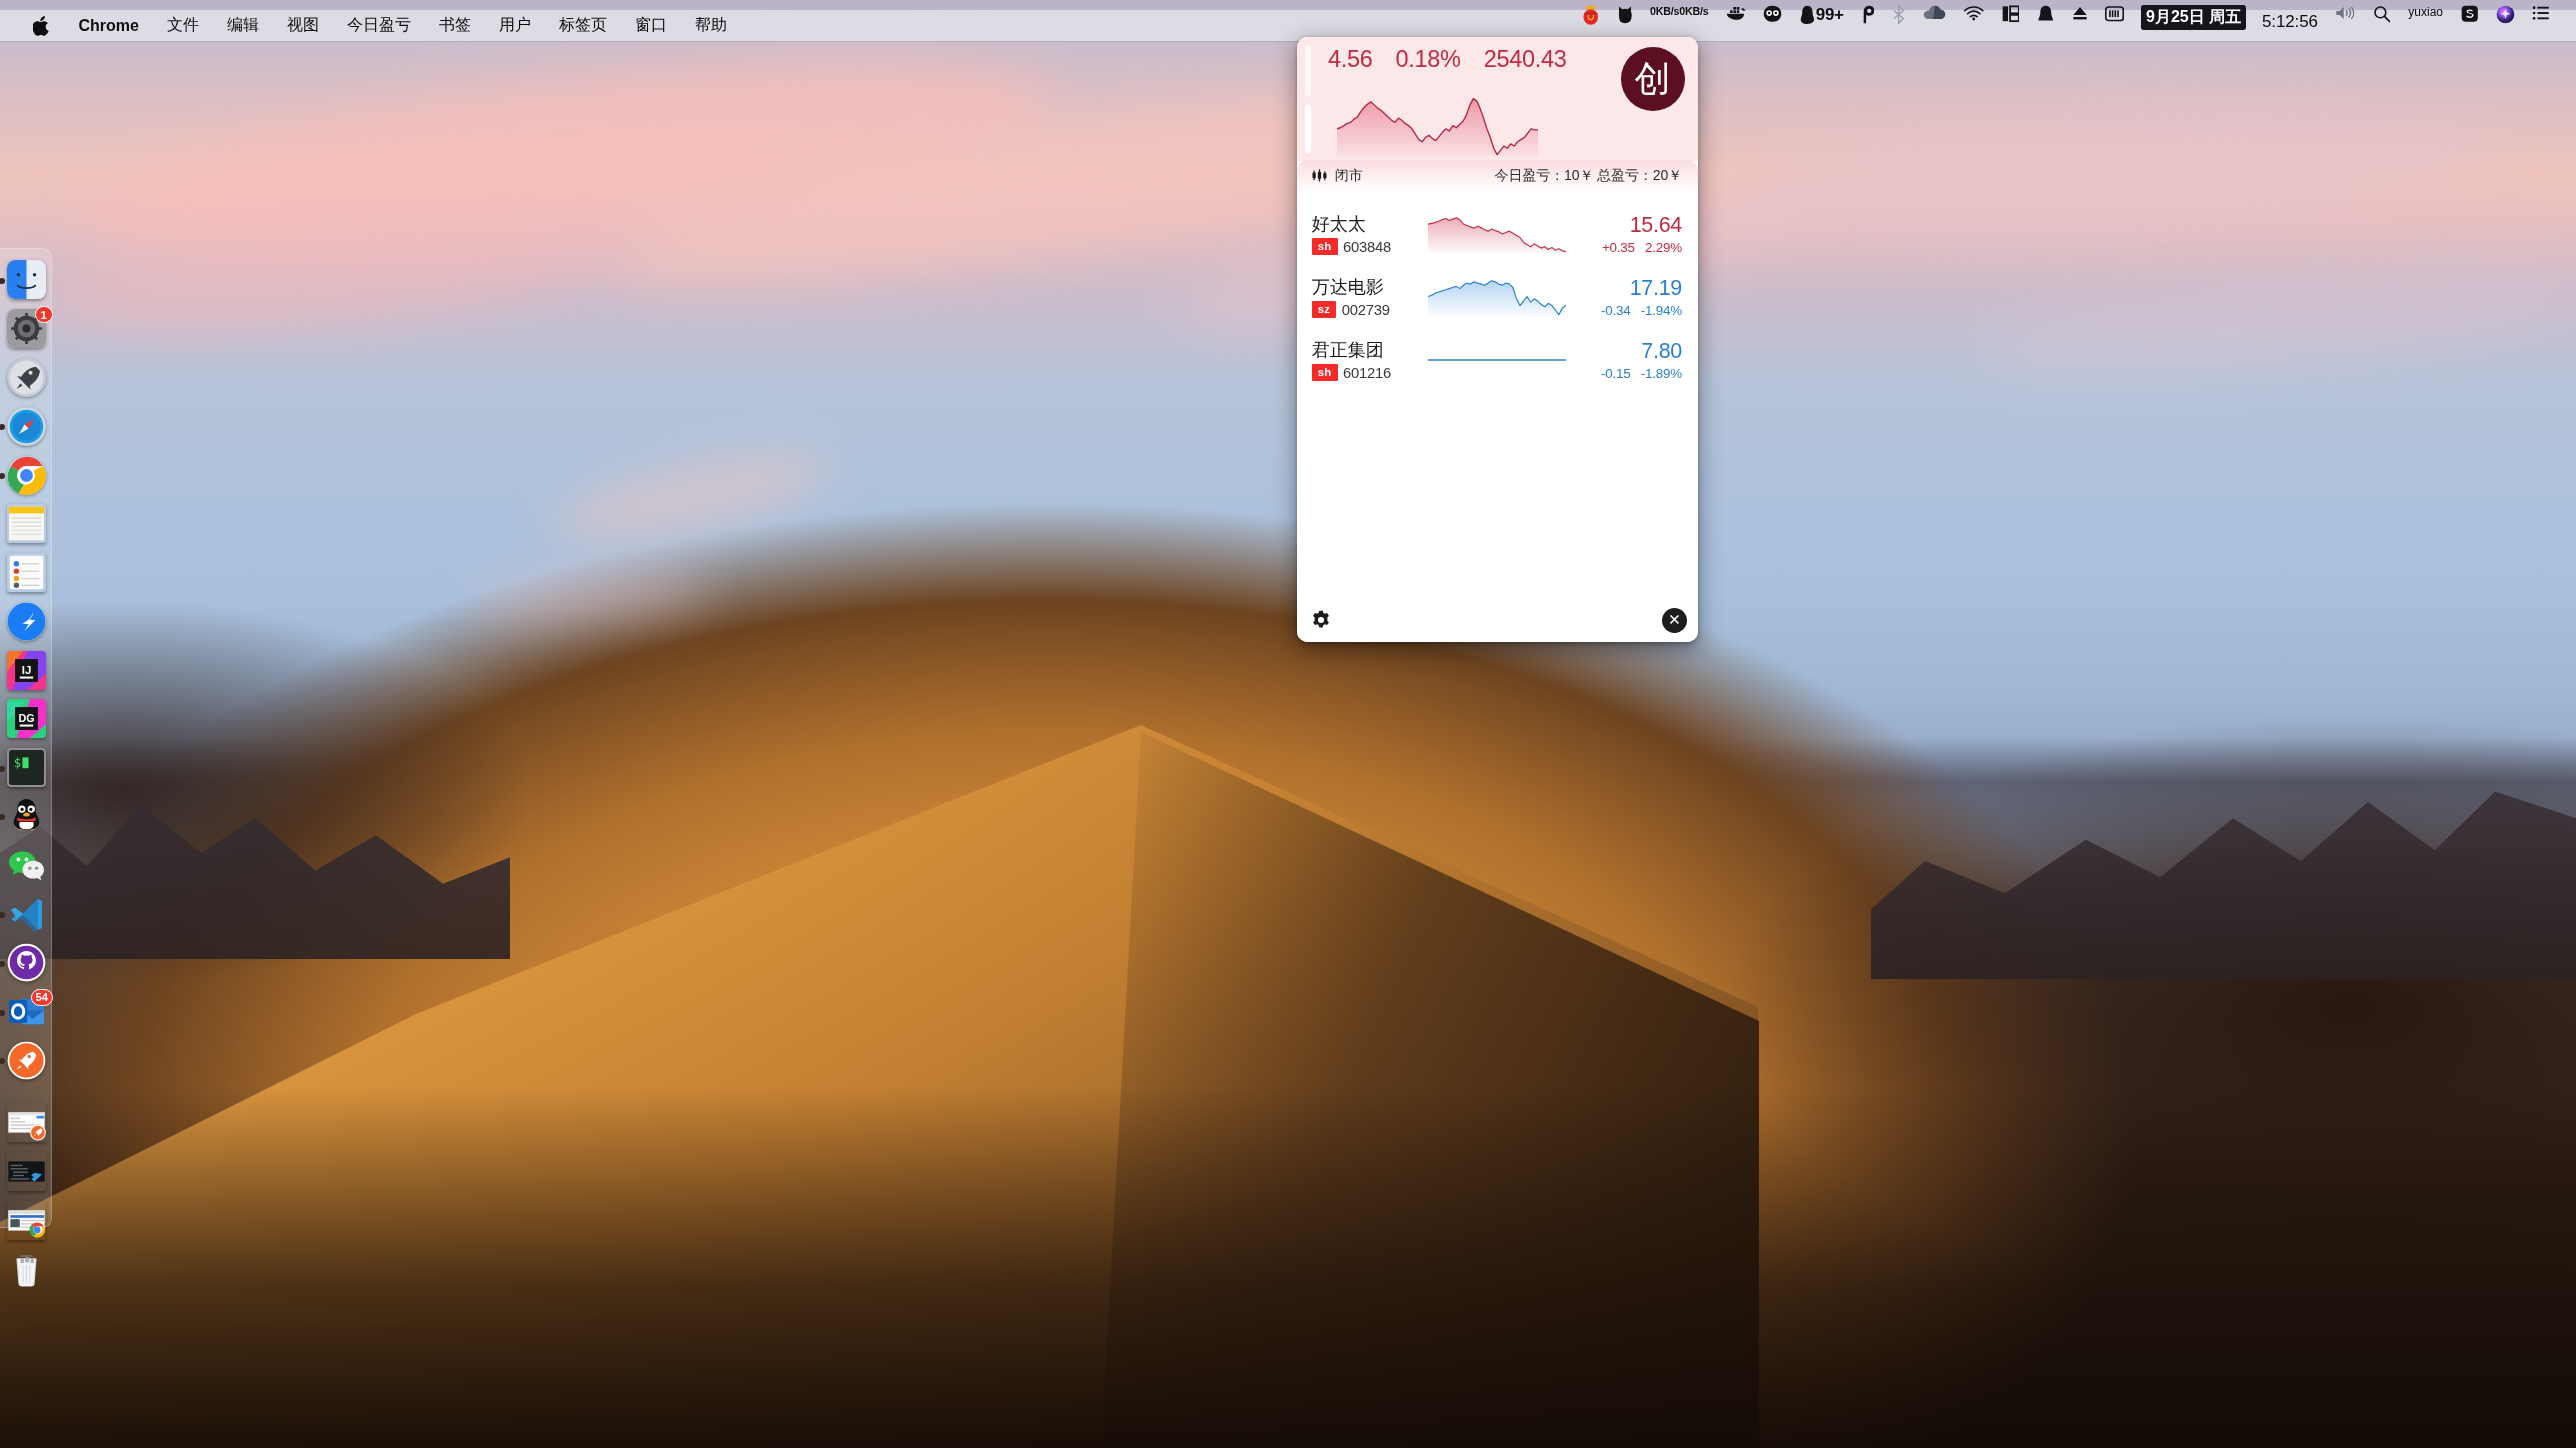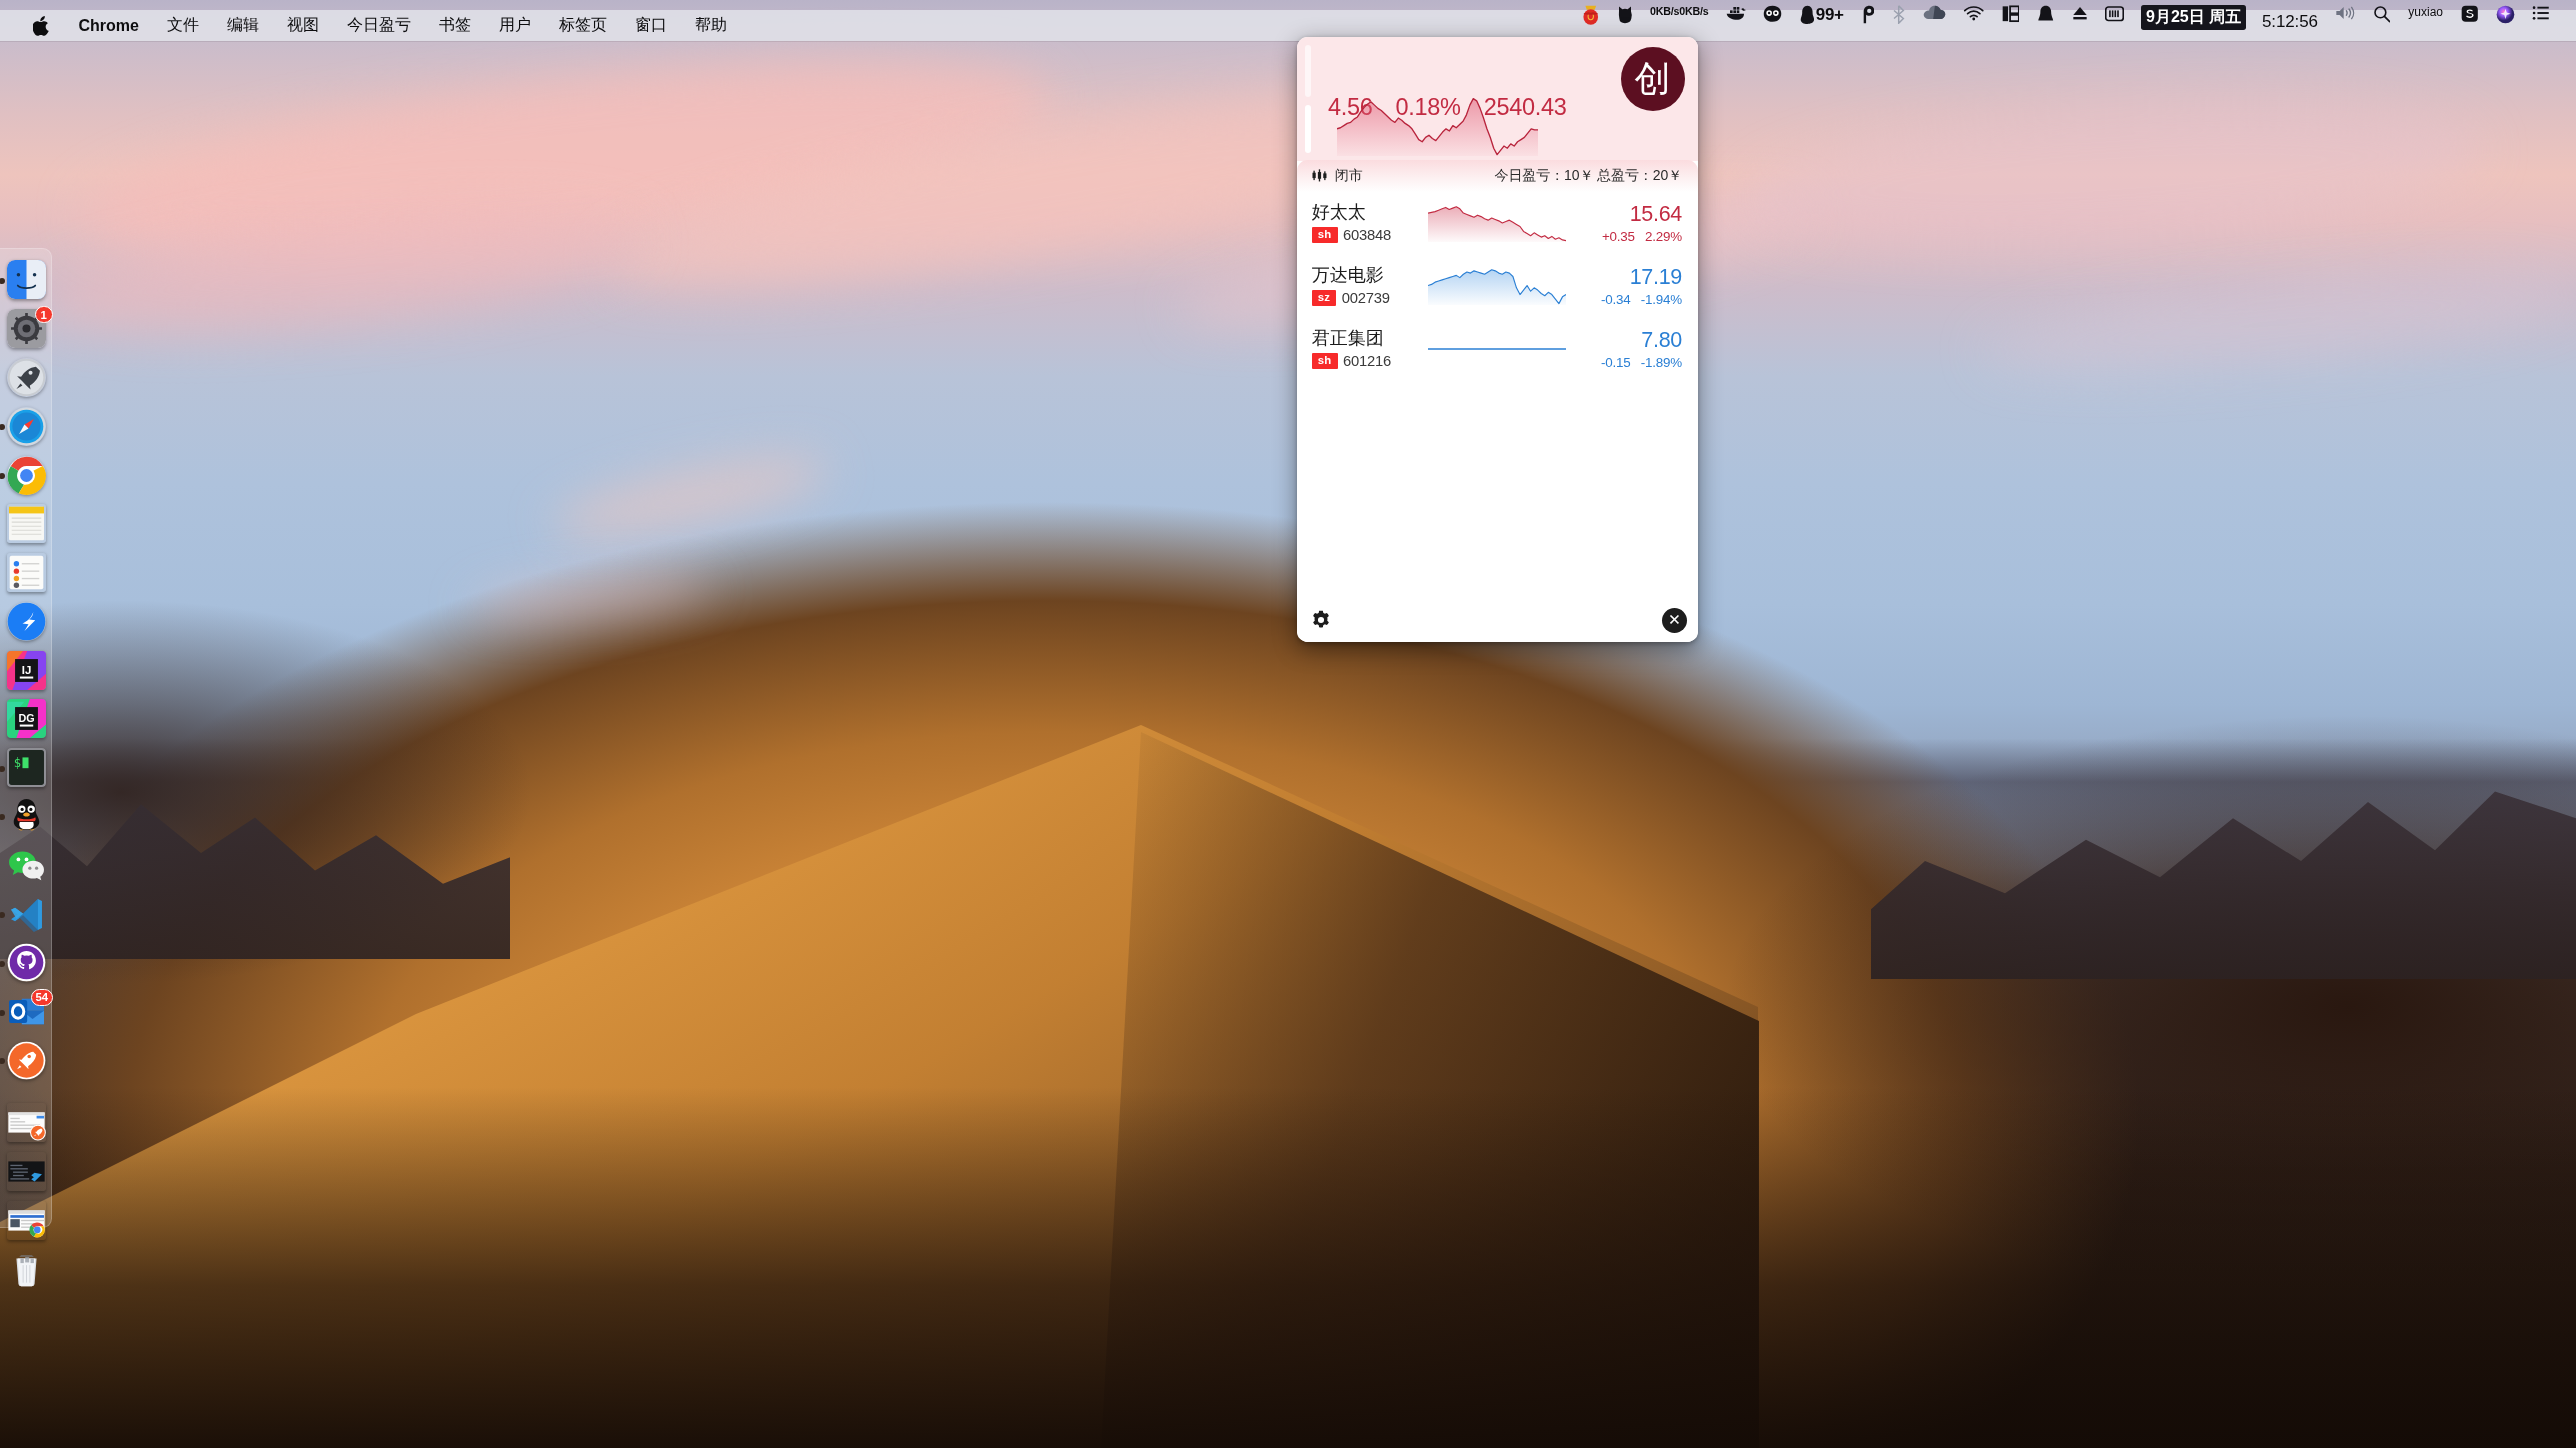--- a/index.html
+++ b/index.html
@@ -133,21 +133,21 @@
   #idxHeader{
     position:relative; height:124px; flex:0 0 auto;
     background:#fce7e9;
     overflow:hidden;
   }
   #idxNums{
     position:absolute; left:31px; top:9.4px; display:flex; align-items:baseline;
     color:#c22b42; font-size:23.5px; letter-spacing:-0.3px;
   }
   #idxNums span{ margin-right:23px; }
-  #idxNums span:last-child{ margin-right:0;margin-top:48px; }
+  #idxNums span:last-child{ margin-right:0; }
   #idxChartWrap{ position:absolute; left:40px; top:59px; width:201px; height:60px;}
   #idxChartWrap svg{ display:block; width:201px; height:60px;}
   .scrollbar-tick{ position:absolute; background:#ffffff; width:6px; border-radius:3.4px; }
   #tick1{ left:8px; top:8px; height:52px; opacity:.62;}
   #tick2{ left:8px; top:68px; height:48px; opacity:1;}
   #idxBadge{
     position:absolute; right:13.4px; top:10px; width:64px; height:64px; border-radius:50%;
     background:#5c0f21; color:#fff; display:flex; align-items:center; justify-content:center;
     font-size:36px; font-family:"DejaVu Sans",sans-serif; line-height:1;
   }
@@ -157,21 +157,21 @@
     background:linear-gradient(to bottom,#fbdcdf 0%,#fdf0f1 55%,#ffffff 100%);
     border-radius:10.7px 10.7px 0 0; margin-top:-1.3px;
     display:flex; align-items:center; padding:0 16px 0 14.8px;
     font-size:14px; color:#2b2b2b;
   }
   #marketState{ display:flex; align-items:center; gap:4px;}
   #pnl{ margin-left:auto; letter-spacing:-0.1px;}
 
   
   #stockList{ flex:1 1 auto; background:#fff; overflow:hidden;}
-  .srow{ position:relative; display:flex; align-items:center; height:63px; padding:0 16px 0 14.8px;}
+  .srow{ position:relative; display:flex; align-items:flex-end; height:63px; padding:0 16px 0 14.8px;}
   .srow + .srow::before{
     content:""; position:absolute; left:12px; right:12px; top:0; height:0.7px;
     background:repeating-linear-gradient(to right,#e3e3e3 0 5.4px,transparent 5.4px 9.4px);
   }
   .s-left{ width:102px; flex:0 0 auto;}
   .s-name{ font-size:18px; color:#1b1b1b; line-height:1.1; margin-bottom:3.4px; white-space:nowrap;}
   .s-codeline{ display:flex; align-items:center; gap:5.4px;}
   .s-mkt{ background:#f72a2a; color:#fff; font-size:11.4px; font-weight:700; border-radius:1px;
           padding:0.7px 6px 1.3px 6px; line-height:1.25; letter-spacing:0.2px;}
   .s-code{ font-size:14.8px; color:#3a3a3a; letter-spacing:-0.2px;}

